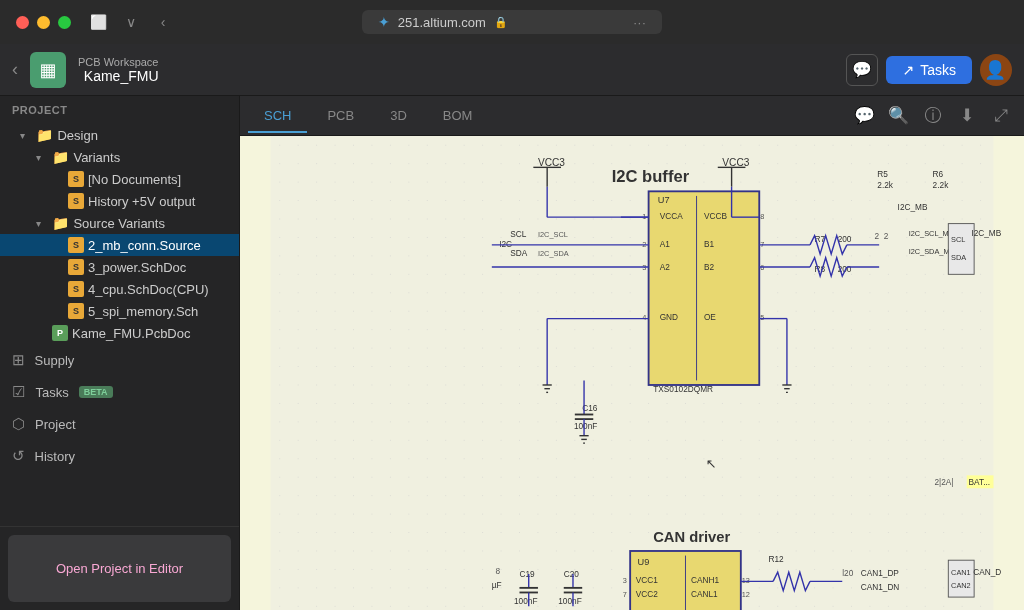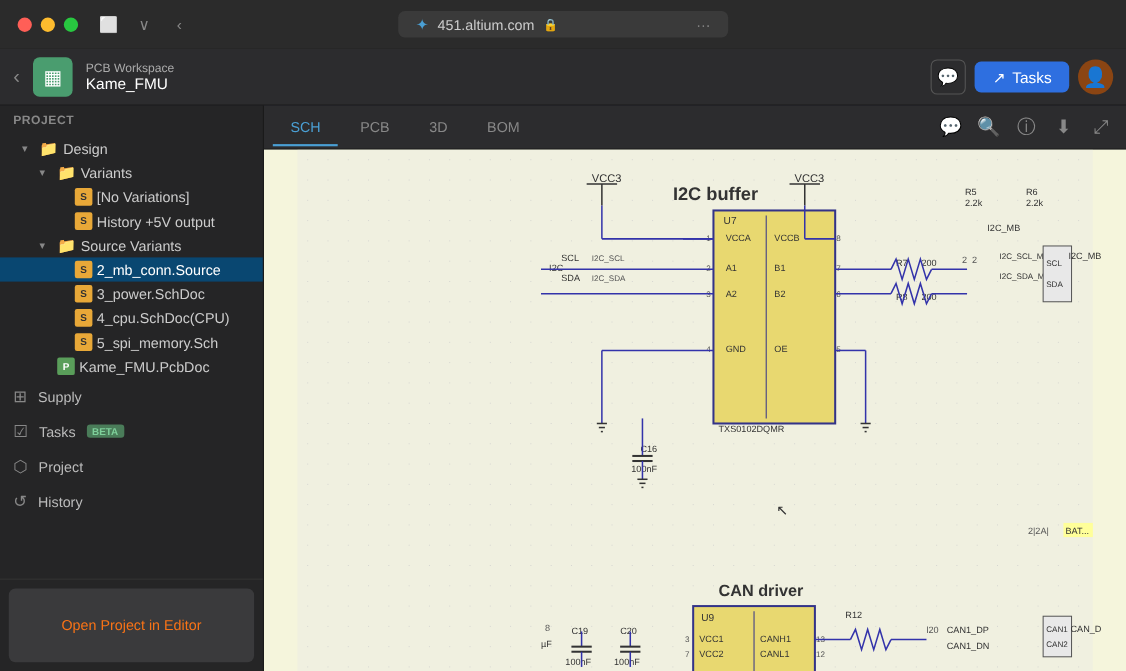--- a/index.html
+++ b/index.html
@@ -46,21 +46,21 @@
       align-items: center;
       padding: 0 12px;
       gap: 8px;
       border-bottom: 1px solid #1a1a1a;
     }
     .toolbar-back { color: #888; font-size: 18px; cursor: pointer; margin-right: 4px; }
     .project-icon {
       width: 36px; height: 36px; background: #4a9d6f; border-radius: 6px;
       display: flex; align-items: center; justify-content: center; color: white; font-size: 18px;
     }
-    .project-info { display: flex; flex-direction: column; margin-left: 4px; }
+    .project-info { display: flex; flex-direction: column; margin-left: 4px; text-align: right; }
     .project-workspace { color: #aaa; font-size: 11px; }
     .project-name { color: #fff; font-size: 14px; font-weight: 500; }
     .toolbar-spacer { flex: 1; }
     .toolbar-actions { display: flex; gap: 8px; align-items: center; }
     .btn-comment {
       width: 32px; height: 32px; background: transparent; border: 1px solid #555;
       border-radius: 6px; color: #ccc; cursor: pointer; display: flex; align-items: center; justify-content: center; font-size: 16px;
     }
     .btn-share {
       background: #2e6fe0; color: white; border: none; border-radius: 6px;
@@ -126,21 +126,21 @@
     .sidebar-section-icon { font-size: 15px; color: #888; }
     .beta-badge {
       background: #4a7c59; color: #7ecf9a; font-size: 9px; font-weight: 700;
       padding: 1px 5px; border-radius: 3px; text-transform: uppercase;
     }
     .sidebar-bottom {
       padding: 8px;
       border-top: 1px solid #333;
     }
     .btn-open-editor {
-      width: 100%; padding: 26px; background: #3a3a3c; color: #f97316;
+      width: 100%; padding: 26px; background: #3a3a3c; color: #f9a8d4;
       border: none; border-radius: 6px; font-size: 13px; cursor: pointer;
       text-align: center;
     }
 
     
     .content-area {
       flex: 1;
       display: flex;
       flex-direction: column;
       background: #1e1f29;
@@ -186,21 +186,21 @@
     <div class="traffic-light tl-yellow"></div>
     <div class="traffic-light tl-green"></div>
   </div>
   <div class="titlebar-controls">
     <div class="titlebar-btn">⬜</div>
     <div class="titlebar-btn">∨</div>
     <div class="titlebar-btn">‹</div>
   </div>
   <div class="titlebar-url">
     <span style="color:#4a9fd4; font-size:14px;">✦</span>
-    <span>451.altium.com</span>
+    <span>251.altium.com</span>
     <span style="font-size:11px; color:#888;">🔒</span>
     <span style="flex:1"></span>
     <span style="color:#888;">···</span>
   </div>
 </div>
 
 <div class="toolbar">
   <div class="toolbar-back">‹</div>
   <div class="project-icon">
     <span>▦</span>
@@ -235,21 +235,21 @@
 
       <div class="tree-item tree-indent-2">
         <span class="tree-arrow">▾</span>
         <span class="tree-folder-icon">📁</span>
         <span>Variants</span>
       </div>
 
       <div class="tree-item tree-indent-3">
         <span class="tree-arrow" style="width:12px;"></span>
         <div class="tree-file-icon icon-sch">S</div>
-        <span>[No Variations]</span>
+        <span>[No Documents]</span>
       </div>
 
       <div class="tree-item tree-indent-3">
         <span class="tree-arrow" style="width:12px;"></span>
         <div class="tree-file-icon icon-sch">S</div>
         <span>History +5V output</span>
       </div>
 
       <div class="tree-item tree-indent-2">
         <span class="tree-arrow">▾</span>

